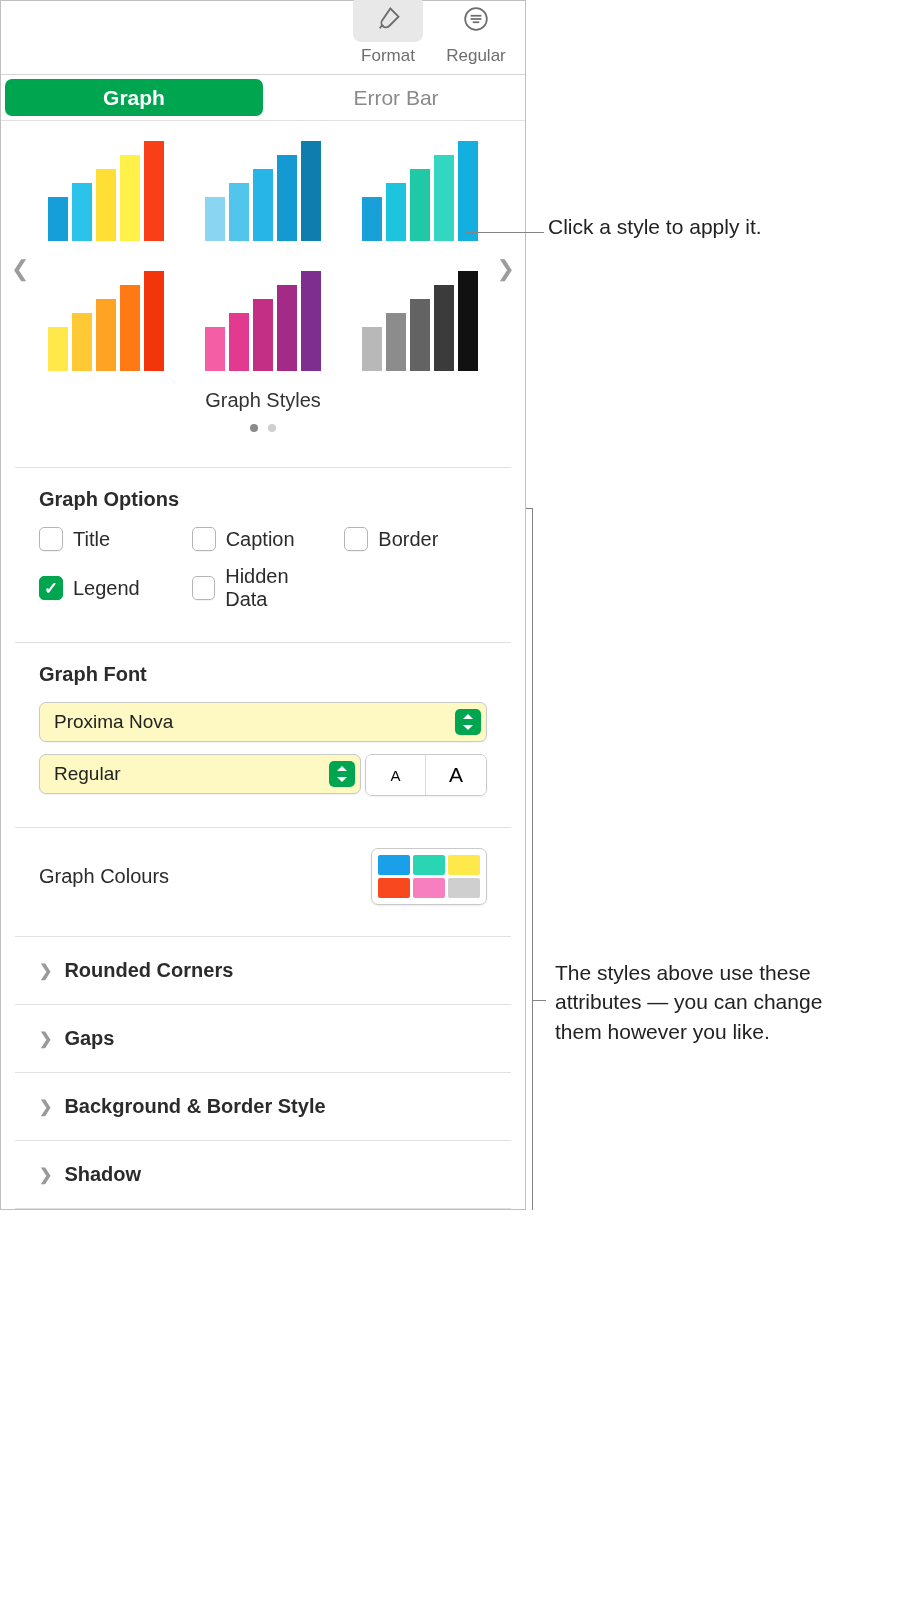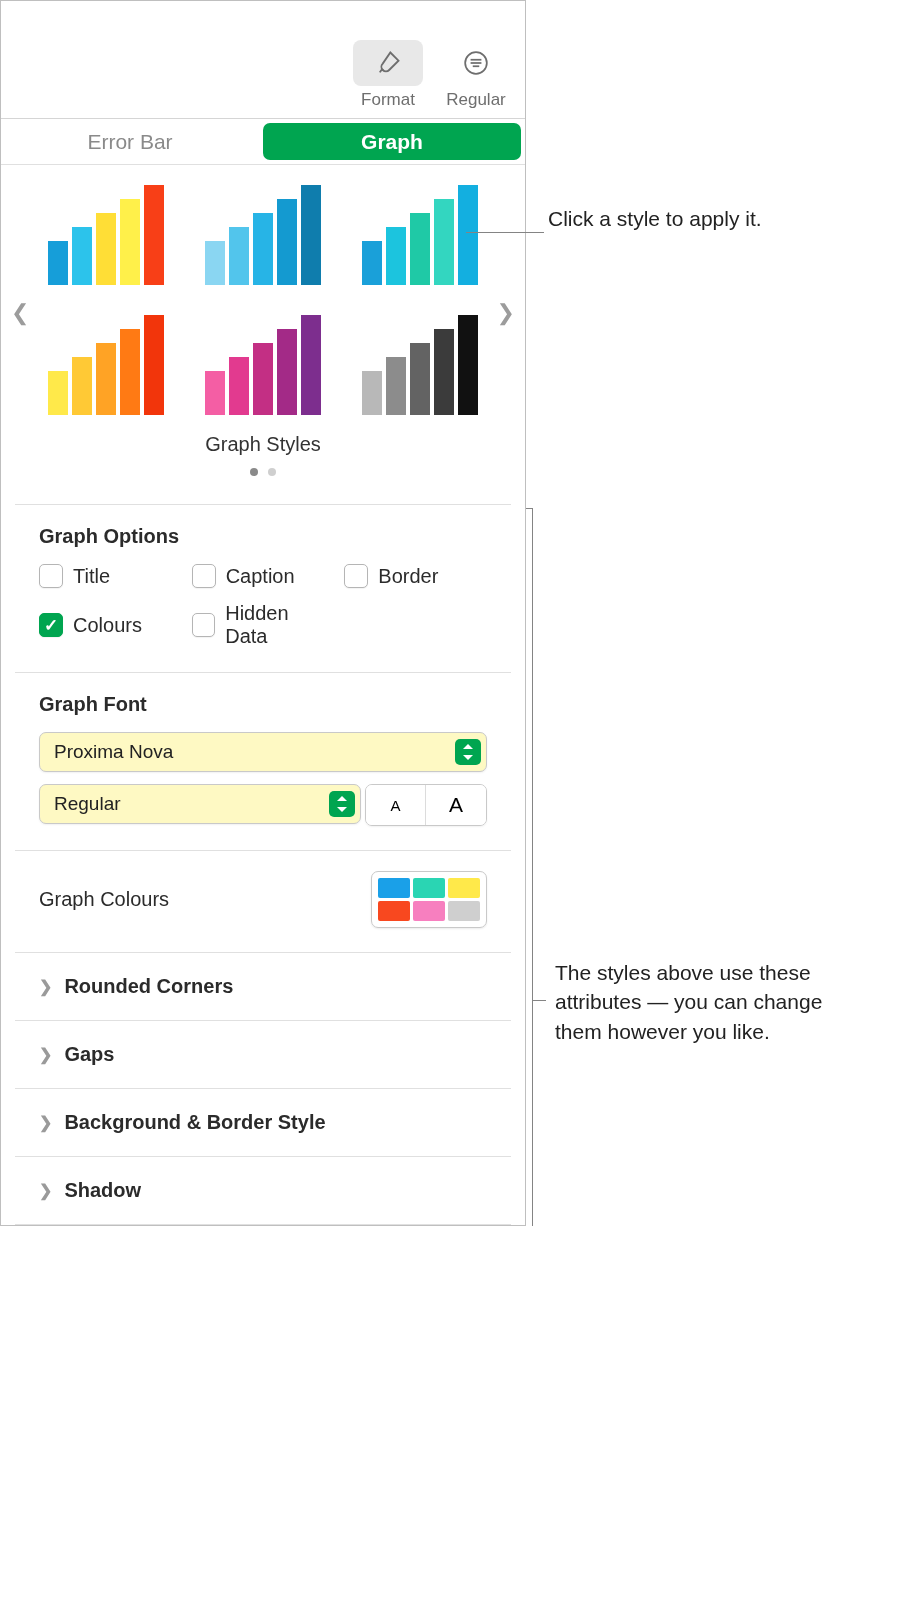--- a/index.html
+++ b/index.html
@@ -15,21 +15,20 @@
     background: #fff;
   }
   .toolbar {
     height: 74px;
     border-bottom: 1px solid #d5d5d5;
     display: flex;
     justify-content: flex-end;
     align-items: flex-end;
     padding: 0 14px 8px 0;
     gap: 18px;
-    margin-top: 44px;
   }
   .toolbar-btn {
     display: flex;
     flex-direction: column;
     align-items: center;
     gap: 4px;
     font-size: 17px;
     color: #6e6e6e;
     cursor: pointer;
   }
@@ -108,21 +107,21 @@
   .dots {
     text-align: center;
     margin: 6px 0 10px;
   }
   .dot { display:inline-block; width:8px; height:8px; border-radius:50%; background:#cfcfcf; margin:0 3px; }
   .dot.active { background:#8a8a8a; }
 
   .section {
     border-top: 1px solid #e0e0e0;
     padding: 20px 24px;
-    margin: 4px 14px;
+    margin: 11px 14px;
   }
   .section-title {
     font-size: 20px;
     font-weight: 600;
     color: #2b2b2b;
     margin-bottom: 16px;
   }
   .options-grid {
     display: grid;
     grid-template-columns: 1fr 1fr 1fr;
@@ -284,22 +283,22 @@
           <line x1="7" y1="9" x2="17" y2="9"></line>
           <line x1="7" y1="12" x2="17" y2="12"></line>
           <line x1="9" y1="15" x2="15" y2="15"></line>
         </svg>
       </span>
       <span>Regular</span>
     </div>
   </div>
 
   <div class="tabs">
+    <div class="tab active">Graph</div>
     <div class="tab">Error Bar</div>
-    <div class="tab active">Graph</div>
   </div>
 
   <div class="styles-area">
     <span class="nav-arrow nav-left">❮</span>
     <span class="nav-arrow nav-right">❯</span>
     <div class="styles-grid" id="styles-grid">
         <div class="style-thumb">
           <div class="bar" style="background: rgb(22, 158, 217); height: 44px;"></div>
           <div class="bar" style="background: rgb(44, 195, 235); height: 58px;"></div>
           <div class="bar" style="background: rgb(255, 222, 54); height: 72px;"></div>
@@ -359,21 +358,21 @@
       <label class="chk">
         <span class="chk-box" id="chk-caption"></span>
         <span>Caption</span>
       </label>
       <label class="chk">
         <span class="chk-box" id="chk-border"></span>
         <span>Border</span>
       </label>
       <label class="chk">
         <span class="chk-box checked" id="chk-legend"></span>
-        <span>Colours</span>
+        <span>Legend</span>
       </label>
       <label class="chk">
         <span class="chk-box" id="chk-hidden"></span>
         <span>Hidden Data</span>
       </label>
     </div>
   </div>
 
   <div class="section">
     <div class="section-title">Graph Font</div>
@@ -421,20 +420,20 @@
   </div>
   <div class="disclosure" style="border-bottom:1px solid #e0e0e0">
     <span class="chev">❯</span>
     <span>Shadow</span>
   </div>
 
 </div>
 
 <div class="callouts" style="width:380px">
   <div class="callout-line" style="left:-60px; top:232px; width:78px; height:1px;"></div>
-  <div class="callout" style="left:22px; top:204px;">Click a style to apply it.</div>
+  <div class="callout" style="left:22px; top:212px;">Click a style to apply it.</div>
 
   <div class="callout-line" style="left:6px; top:508px; width:1px; height:930px;"></div>
   <div class="callout-line" style="left:0px; top:508px; width:6px; height:1px;"></div>
   <div class="callout-line" style="left:0px; top:1437px; width:6px; height:1px;"></div>
   <div class="callout-line" style="left:6px; top:1000px; width:14px; height:1px;"></div>
   <div class="callout" style="left:29px; top:958px; width:300px">The styles above use these attributes — you can change them however you like.</div>
 </div>
 
 </body></html>

